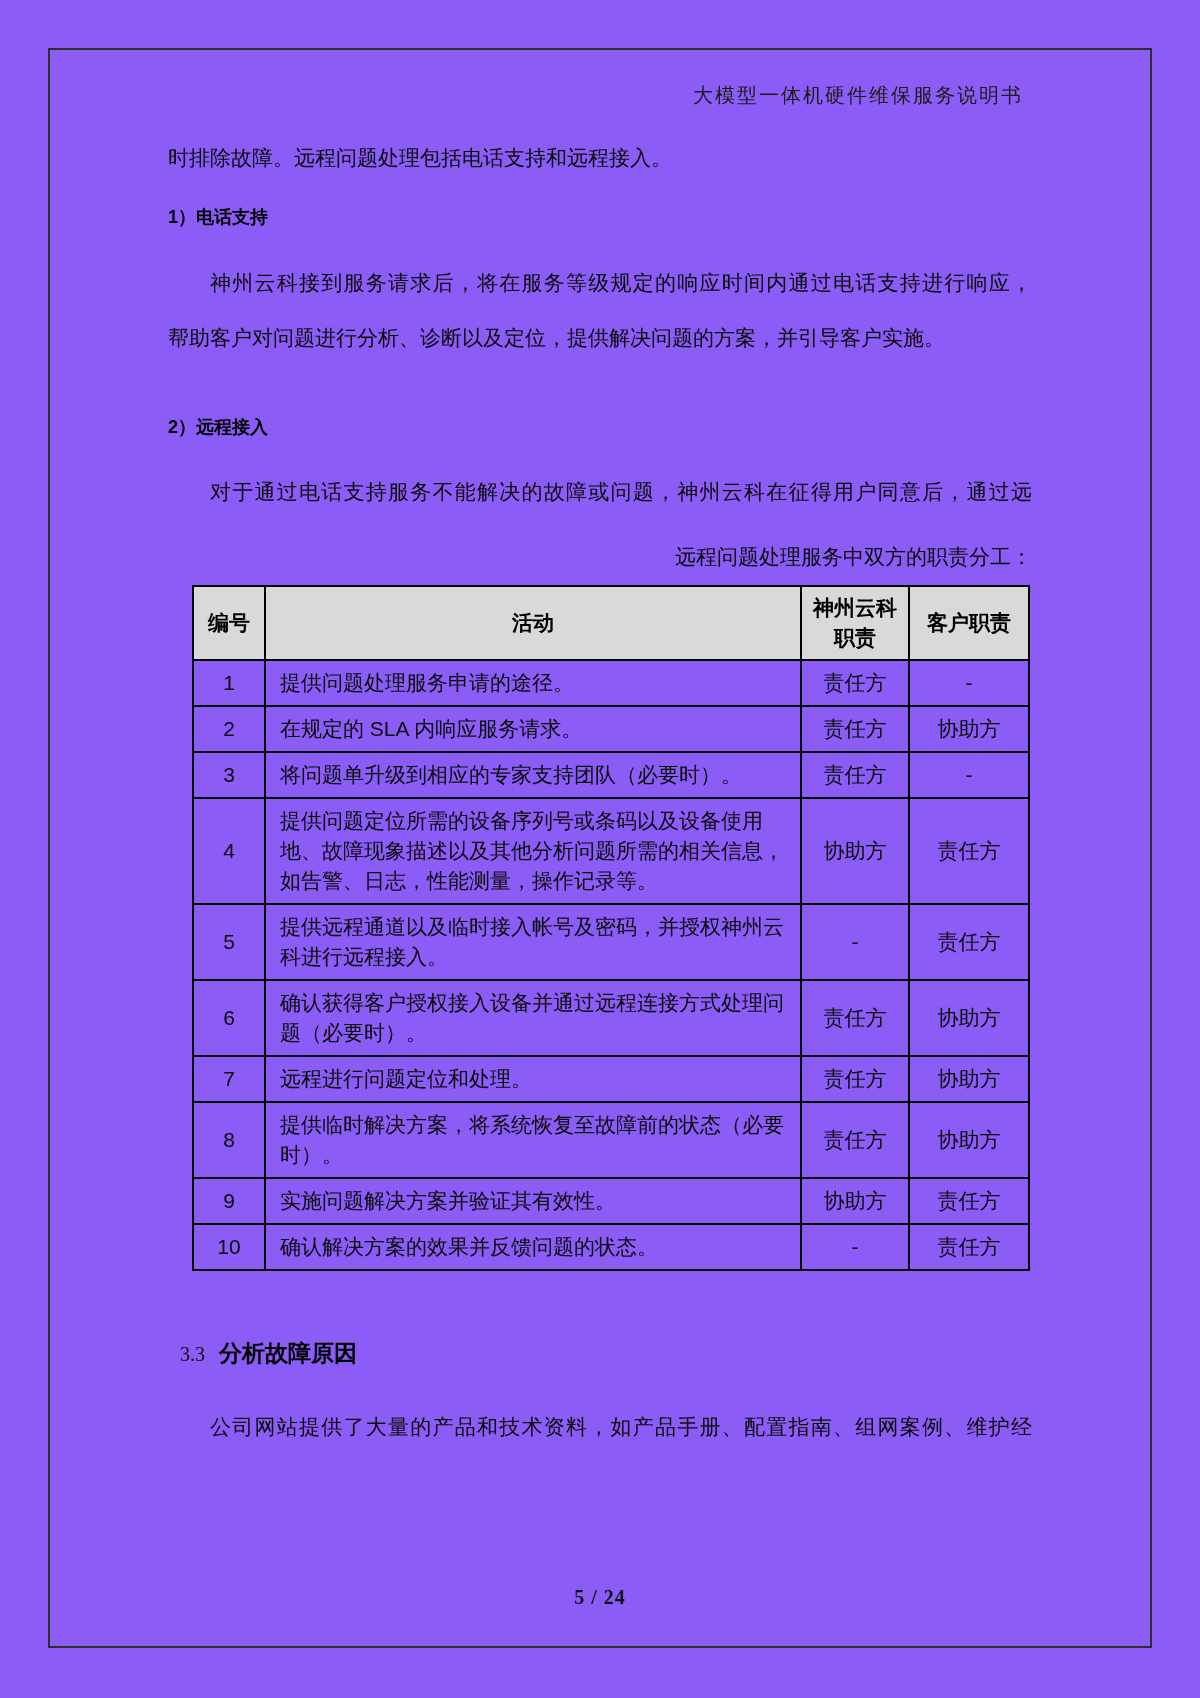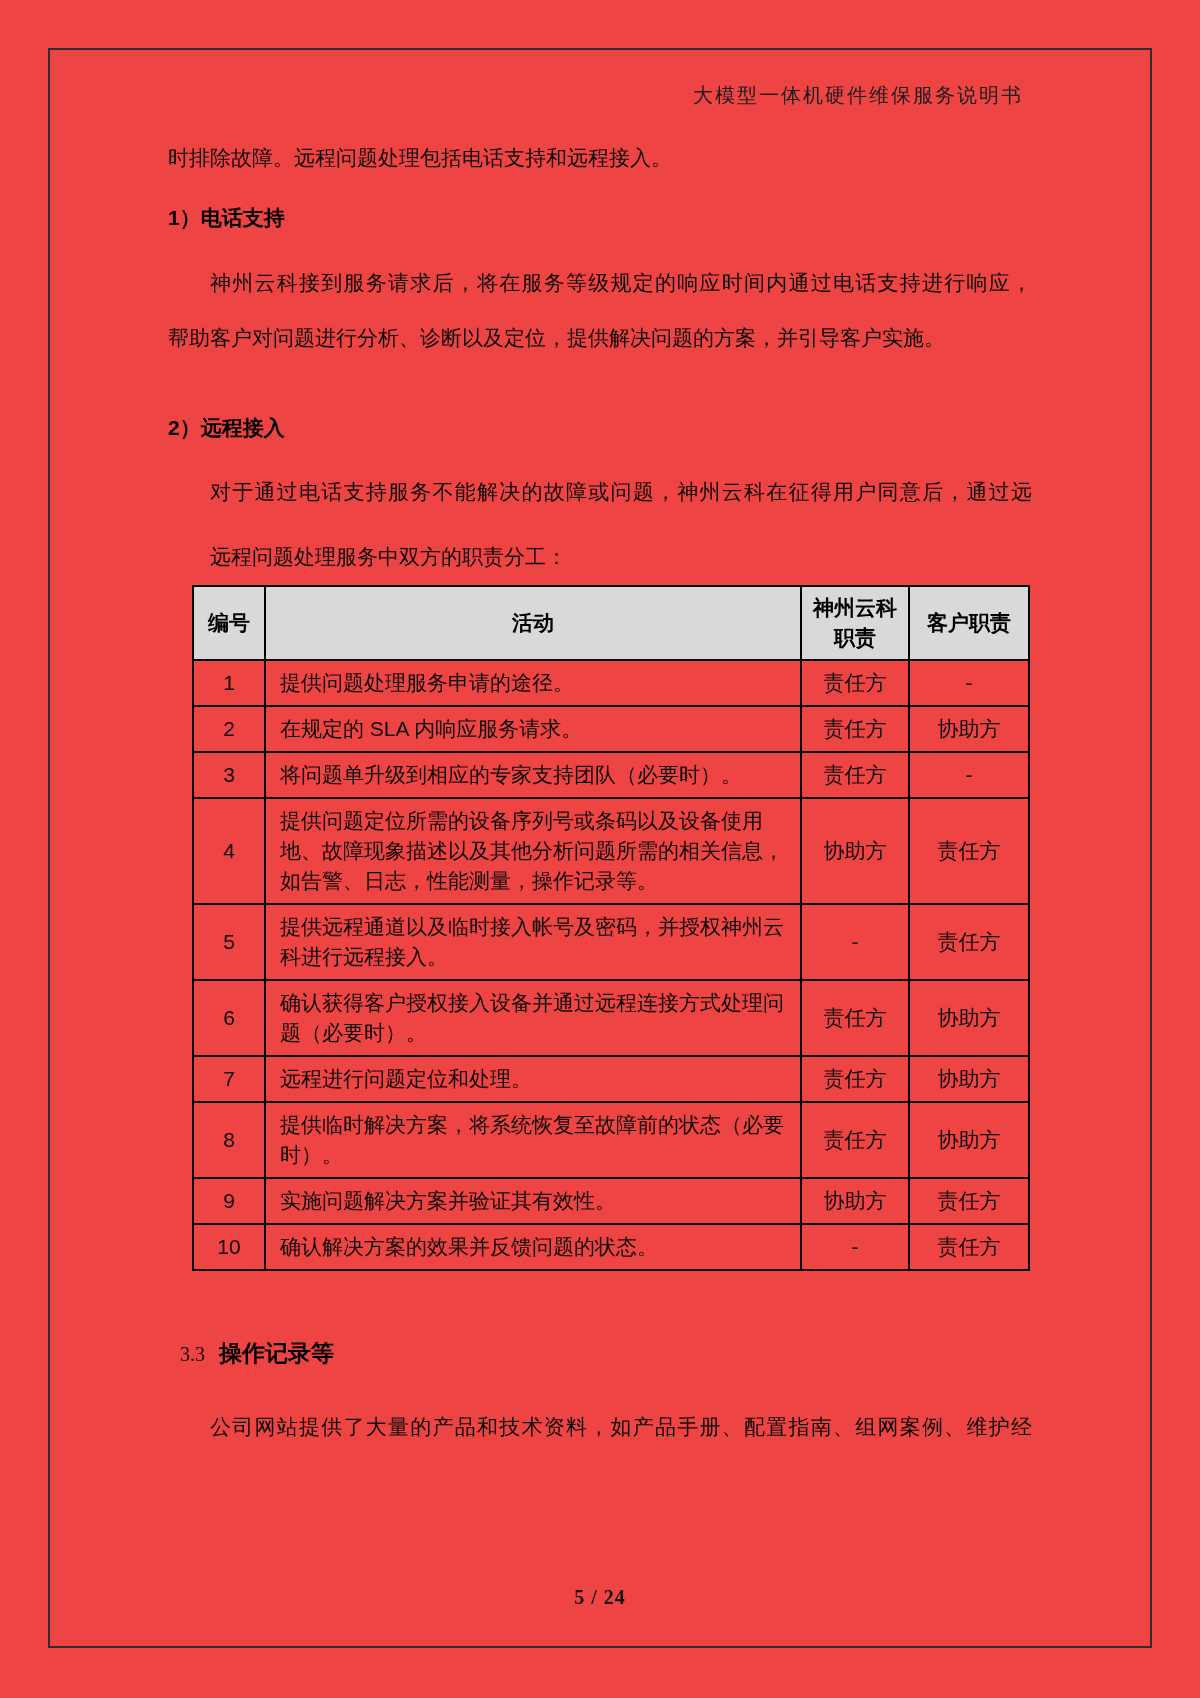--- a/index.html
+++ b/index.html
@@ -4,21 +4,21 @@
 <style>
   html, body {
     margin: 0; padding: 0;
     width: 1200px; height: 1698px;
     background: #ffffff;
     overflow: hidden;
   }
   .page {
     position: relative;
     width: 1200px; height: 1698px;
-    background: #ef4444;
+    background: #8b5cf6;
     color: #000;
     font-family: "Liberation Sans", "DejaVu Sans", sans-serif;
   }
   .border-box {
     position: absolute;
     left: 48px; top: 48px; right: 48px; bottom: 50px;
     border: 2px solid #2e2e2e;
     pointer-events: none;
   }
   .header-title {
@@ -38,31 +38,31 @@
   .line {
     font-size: 21px;
     font-weight: 500;
     height: 55px;
     line-height: 55px;
     color: #0a0a0a;
   }
   .indent { text-indent: 42px; }
   .fill { text-align: justify; text-align-last: justify; }
   .sec-heading {
-    font-size: 21px;
+    font-size: 18px;
     font-weight: 700;
     height: 55px;
     line-height: 55px;
     color: #000;
   }
   #h-phone { margin-top: 5px; }
   #p1 { margin-top: 10px; }
   #h-remote { margin-top: 35px; }
   #p2 { margin-top: 9px; }
-  #lead { margin-top: 10px; }
+  #lead { margin-top: 10px; text-align: right; }
 
   table.resp {
     border-collapse: collapse;
     table-layout: fixed;
     width: 836px;
     margin-left: 24px;
     margin-top: 1px;
   }
   table.resp col.c-no { width: 72px; }
   table.resp col.c-act { width: 536px; }
@@ -224,21 +224,21 @@
         <tr>
           <td>10</td>
           <td class="activity">确认解决方案的效果并反馈问题的状态。</td>
           <td>-</td>
           <td>责任方</td>
         </tr>
       </tbody>
     </table>
 
     <div class="h33">
-      <span class="h33-num">3.3</span><span class="h33-title">操作记录等</span>
+      <span class="h33-num">3.3</span><span class="h33-title">分析故障原因</span>
     </div>
 
     <div class="line indent fill" id="p33">公司网站提供了大量的产品和技术资料，如产品手册、配置指南、组网案例、维护经</div>
 
   </div>
 
   <div class="footer">5 / 24</div>
 
 </div>
 

